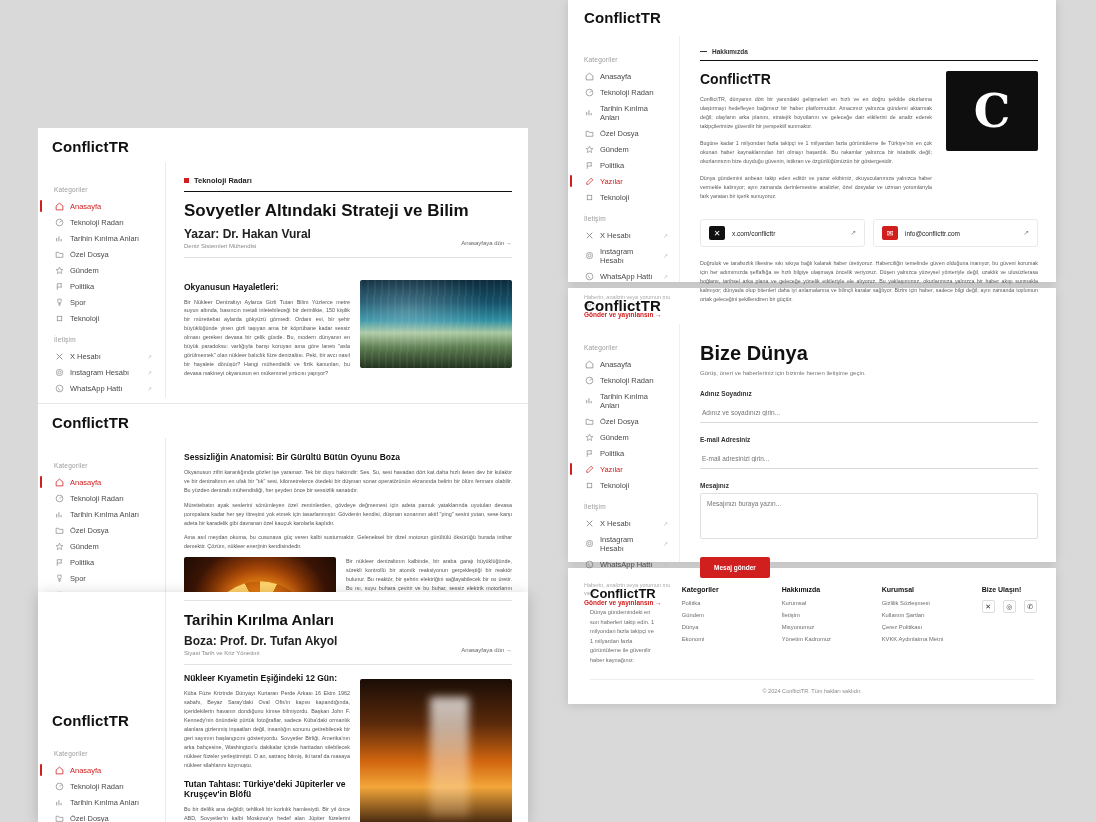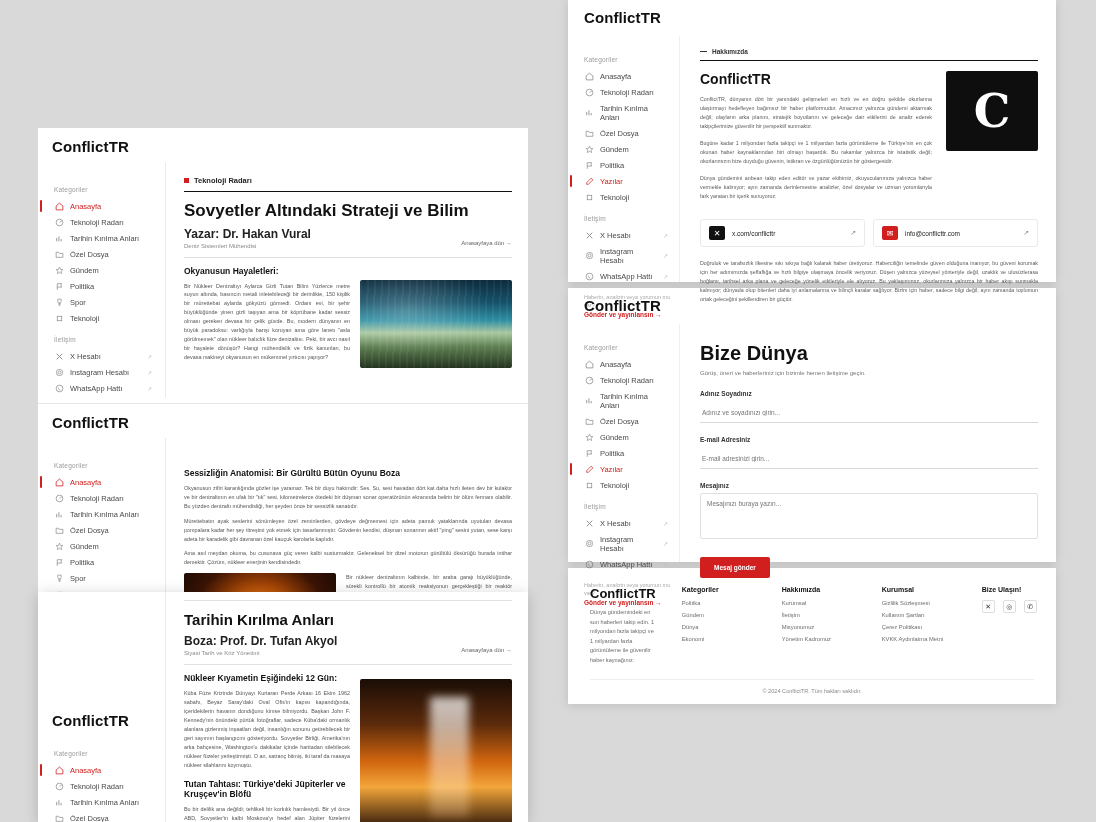--- a/index.html
+++ b/index.html
@@ -270,21 +270,21 @@
           </div>
           <div class="hr"></div>
           <h1 class="mt">Sovyetler Altındaki Strateji ve Bilim</h1>
           <div class="byline">Yazar: Dr. Hakan Vural</div>
           <div class="byrole">Deniz Sistemleri Mühendisi</div>
           <div class="backlink">Anasayfaya dön →</div>
           <div class="hr thin" style="margin:8px 0 8px"></div>
 
           <div class="split">
             <div style="flex:1">
-              <h2 class="st" style="margin-top:0">Okyanusun Hayaletleri:</h2>
+              <h2 class="st" style="margin-top:16px">Okyanusun Hayaletleri:</h2>
               <p class="pp">Bir Nükleer Denizaltıyı Aylarca Gizli Tutan Bilim Yüzlerce metre suyun altında, basıncın metali inletebileceği bir derinlikte, 150 kişilik bir mürettebat aylarda gökyüzü görmedi. Ordanı evi, bir şehir büyüklüğünde yinen gizli taşıyan ama bir köprübane kadar sessiz olması gereken devasa bir çelik güvde. Bu, modern dünyanın en büyük paradoksu: varlığıyla barışı koruyan ama göre lanetı "asla görülmemek" olan nükleer balıclık füze denizaltısı. Peki, bir avcı nasıl bir hayalete dönüşür? Hangi mühendislik ve fizik kanunları, bu devasa makineyi okyanusun en mükemmel yırtıcısı yapıyor?</p>
             </div>
             <div class="ph ph-sea" style="width:152px;height:88px;margin-top:14px"></div>
           </div>
         </div>
       </div>
     </div>
 
     <div class="mini" style="height:286px">
       <div class="rp-head" style="padding:10px 14px 6px">
@@ -364,21 +364,21 @@
                 <path d="M6 6.5c0 3 1.5 4 3.5 4" stroke="currentColor" stroke-width="1.2" fill="none"></path>
               </svg>
             <span>WhatsApp Hattı</span>
             <span class="ext">↗</span>
           </div>
           <div class="sb-note">Haberin, analizin veya yorumun mu var?</div>
 
         </div>
 
         <div class="mbody">
-          <h2 class="st" style="margin-top:16px">Sessizliğin Anatomisi: Bir Gürültü Bütün Oyunu Boza</h2>
+          <h2 class="st" style="margin-top:0">Sessizliğin Anatomisi: Bir Gürültü Bütün Oyunu Boza</h2>
           <p class="pp">Okyanusun zifiri karanlığında gözler işe yaramaz. Tek bir duyu hakimdir: Ses. Su, sesi havadan dört kat daha hızlı ileten dev bir kulaktır ve bir denizaltının en ufak bir "tık" sesi, kilometrelerce ötedeki bir düşman sonar operatörünün ekranında belirin bir ölüm fermanı olabilir. Bu yüzden denizaltı mühendisliği, her şeyden önce bir sessizlik sanatıdır.</p>
           <p class="pp">Mürettebatın ayak seslerini sönümleyen özel zeminlerden, gövdeye değmemesi için adeta pamuk yataklarında uyutulan devasa pompalara kadar her şey titreşimi yok etmek için tasarlanmıştır. Gövdenin kendisi, düşman sonarının aktif "ping" sesini yutan, sese karşı adeta bir karadelik gibi davranan özel kauçuk karolarla kaplıdır.</p>
           <p class="pp">Ama asıl meydan okuma, bu cusunava güç veren kalbi susturmaktır. Geleneksel bir dizel motorun gürültülü öksürüğü burada intihar demektir. Çözüm, nükleer enerjinin kendisindedir.</p>
 
           <div class="split" style="margin-top:4px">
             <div class="ph ph-reactor" style="width:152px;height:116px"></div>
             <div style="flex:1">
               <p class="pp">Bir nükleer denizaltının kalbinde, bir araba garajı büyüklüğünde, sürekli kontrollü bir atomik reaksiyonun gerçekleştiği bir reaktör bulunur. Bu reaktör, bir şehrin elektriğini sağlayabilecek bir ısı üretir. Bu ısı, suyu buhara çevirir ve bu buhar, sessiz elektrik motorlarını besleyen dev türbinleri döndürür. Bu, bir canavarın adeta nefessiz kalmadan ilerlemesidir.</p>
               <p class="pp">Bu asla durmayan kalp, sadece pervaneyi döndürmekle kalmaz. Okyanus suyunu tuzdan arıtarak içme suyu yapar. Suyu elektroliz yoluyla moleküllerine ayırarak alacağı oksijeni üretir. Bu sayede denizaltı, yüzeye çıkma ihtiyacı duymaz. Onun tek limiti, ambarlarındaki yiyecek stoğudur. Bu da ona, üç ay, bazen dört ay boyunca tamamen görünmez kalma yeteneği verir.</p>
             </div>

